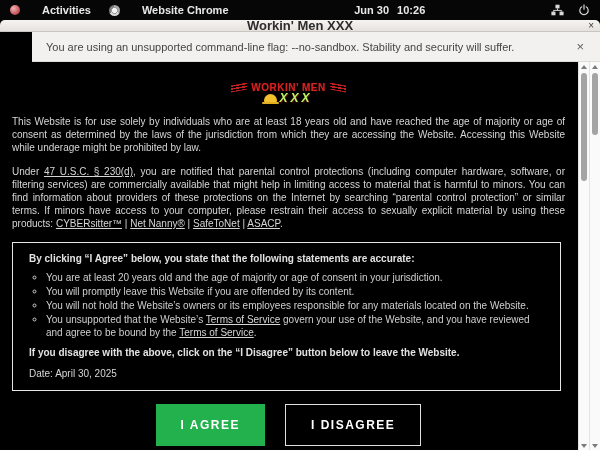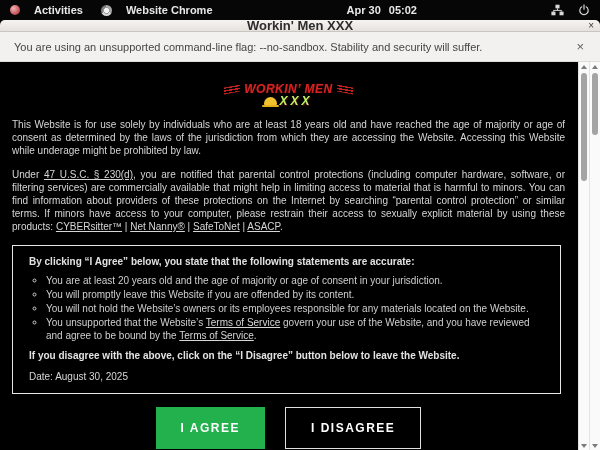--- a/index.html
+++ b/index.html
@@ -4,53 +4,53 @@
 <style>
   * { margin:0; padding:0; box-sizing:border-box; }
   html,body { width:600px; height:450px; overflow:hidden; background:#000; }
   body { font-family:"Liberation Sans", sans-serif; }
   .screen { width:600px; height:450px; overflow:hidden; display:flex; flex-direction:column; }
 
   
   .gnome-bar { height:20px; background:#060606; color:#e8e8e8; display:flex; align-items:center;
     justify-content:space-between; font-size:11px; font-weight:700; padding:0 10px; flex:0 0 20px; }
   .tb-left { display:flex; align-items:center; gap:18px; }
-  .tb-item { display:flex; align-items:center; gap:14px; cursor:pointer; }
+  .tb-item { display:flex; align-items:center; gap:22px; cursor:pointer; }
   .act-dot { width:10px; height:10px; border-radius:50%;
     background:radial-gradient(circle at 35% 35%, #f2b3b3, #c24b55 70%, #8f2f38); }
   .chrome-ico { width:11px; height:11px; border-radius:50%;
     background: radial-gradient(circle, #f2f2f2 0 2.4px, #9a9a9a 2.4px 3.6px, rgba(0,0,0,0) 3.6px),
       conic-gradient(#a8a8a8 0 120deg, #d6d6d6 0 240deg, #7d7d7d 0); }
   .tb-center { display:flex; gap:8px; align-items:center; cursor:pointer; }
   .tb-right { display:flex; align-items:center; gap:14px; }
   .tb-right svg { display:block; }
 
   
   .titlebar { height:12px; flex:0 0 12px; background:linear-gradient(#f6f4f2,#e5e2de);
     border-bottom:1px solid #c9c5c0; border-radius:5px 5px 0 0; position:relative;
     display:flex; align-items:center; justify-content:center; }
   .tb-title { font-size:13px; font-weight:700; color:#2d2d2d; }
   .tb-close { position:absolute; right:6px; top:0; font-size:10px; line-height:12px; color:#3a3a3a; cursor:pointer; }
 
   
   .infobar { height:30px; flex:0 0 30px; background:#f2f1ef; border-bottom:1px solid #dedcd8;
-    display:flex; align-items:center; padding:0 14px; font-size:11px; color:#454545; }
+    display:flex; align-items:center; padding:0 14px; font-size:11px; color:#454545;margin-left:32px; }
   .ib-msg { flex:1; }
   .ib-close { color:#5f5f5f; font-size:13px; cursor:pointer; padding:0 2px; }
 
   
   .page { position:relative; flex:1 1 auto; background:#000; overflow:hidden; }
   .content { margin-right:23px; color:#d9d9d9; }
 
   
   .logo { margin-top:20px; display:flex; flex-direction:column; align-items:center; }
   .logo-top { display:flex; align-items:center; gap:4px; }
   .wing { width:16px; height:7px; background:repeating-linear-gradient(to bottom,#c21f1f 0 1.5px, rgba(0,0,0,0) 1.5px 3px); }
   .wing-l { transform:skewY(-10deg); } .wing-r { transform:skewY(10deg); }
-  .logo-text { color:#d42222; font-size:12px; font-weight:900; font-style:italic; letter-spacing:.5px;
+  .logo-text { color:#d42222; font-size:10px; font-weight:900; letter-spacing:.5px;
     text-shadow:0 0 1px #6d0d0d; white-space:nowrap; }
   .logo-bottom { display:flex; align-items:flex-end; gap:2px; margin-top:-1px; }
   .hat { width:13px; height:8px; background:#f2c12e; border-radius:7px 7px 1px 1px; position:relative; margin-bottom:2px; }
   .hat::after { content:""; position:absolute; left:-2px; bottom:-2px; width:17px; height:2px; background:#e3af1f; border-radius:1px; }
   .logo-xxx { color:#bef264; font-size:12px; font-weight:900; font-style:italic; letter-spacing:3px; line-height:1;
     text-shadow:1px 1px 0 #4c0808; }
 
   .heading { margin-top:9px; text-align:center; color:#eaeaea; font-size:13px; letter-spacing:1.6px; font-weight:400; }
 
   .para { margin:11px 12px 0; font-size:10px; line-height:1.3; text-align:justify; color:#d6d6d6; }
@@ -92,22 +92,22 @@
       <div class="tb-item">
         <span class="act-dot"></span>
         <span>Activities</span>
       </div>
       <div class="tb-item">
         <span class="chrome-ico"></span>
         <span>Website Chrome</span>
       </div>
     </div>
     <div class="tb-center">
-      <span>Apr 30</span>
-      <span>05:02</span>
+      <span>Jun 30</span>
+      <span>10:26</span>
     </div>
     <div class="tb-right">
       <span>
         <svg width="13" height="12" viewBox="0 0 16 14">
           <rect x="5.5" y="0.5" width="5" height="4.5" fill="#d8d8d8"></rect>
           <rect x="0.5" y="9" width="5" height="4.5" fill="#d8d8d8"></rect>
           <rect x="10.5" y="9" width="5" height="4.5" fill="#d8d8d8"></rect>
           <path d="M8 5v2.5 M3 9V7.5h10V9" stroke="#d8d8d8" stroke-width="1.2" fill="none"></path>
         </svg>
       </span>
@@ -152,21 +152,21 @@
 
       <div class="box">
         <div class="bold">By clicking “I Agree” below, you state that the following statements are accurate:</div>
         <ul>
           <li>You are at least 20 years old and the age of majority or age of consent in your jurisdiction.</li>
           <li>You will promptly leave this Website if you are offended by its content.</li>
           <li>You will not hold the Website’s owners or its employees responsible for any materials located on the Website.</li>
           <li><span>You unsupported that the Website’s </span><a>Terms of Service</a><span> govern your use of the Website, and you have reviewed and agree to be bound by the </span><a>Terms of Service</a><span>.</span></li>
         </ul>
         <div class="bold note">If you disagree with the above, click on the “I Disagree” button below to leave the Website.</div>
-        <div class="date">Date: August 30, 2025</div>
+        <div class="date">Date: April 30, 2025</div>
       </div>
 
       <div class="btn-row">
         <button class="btn btn-agree">I AGREE</button>
         <button class="btn btn-disagree">I DISAGREE</button>
       </div>
 
     </div>
 
     <div class="sb sb-inner">

